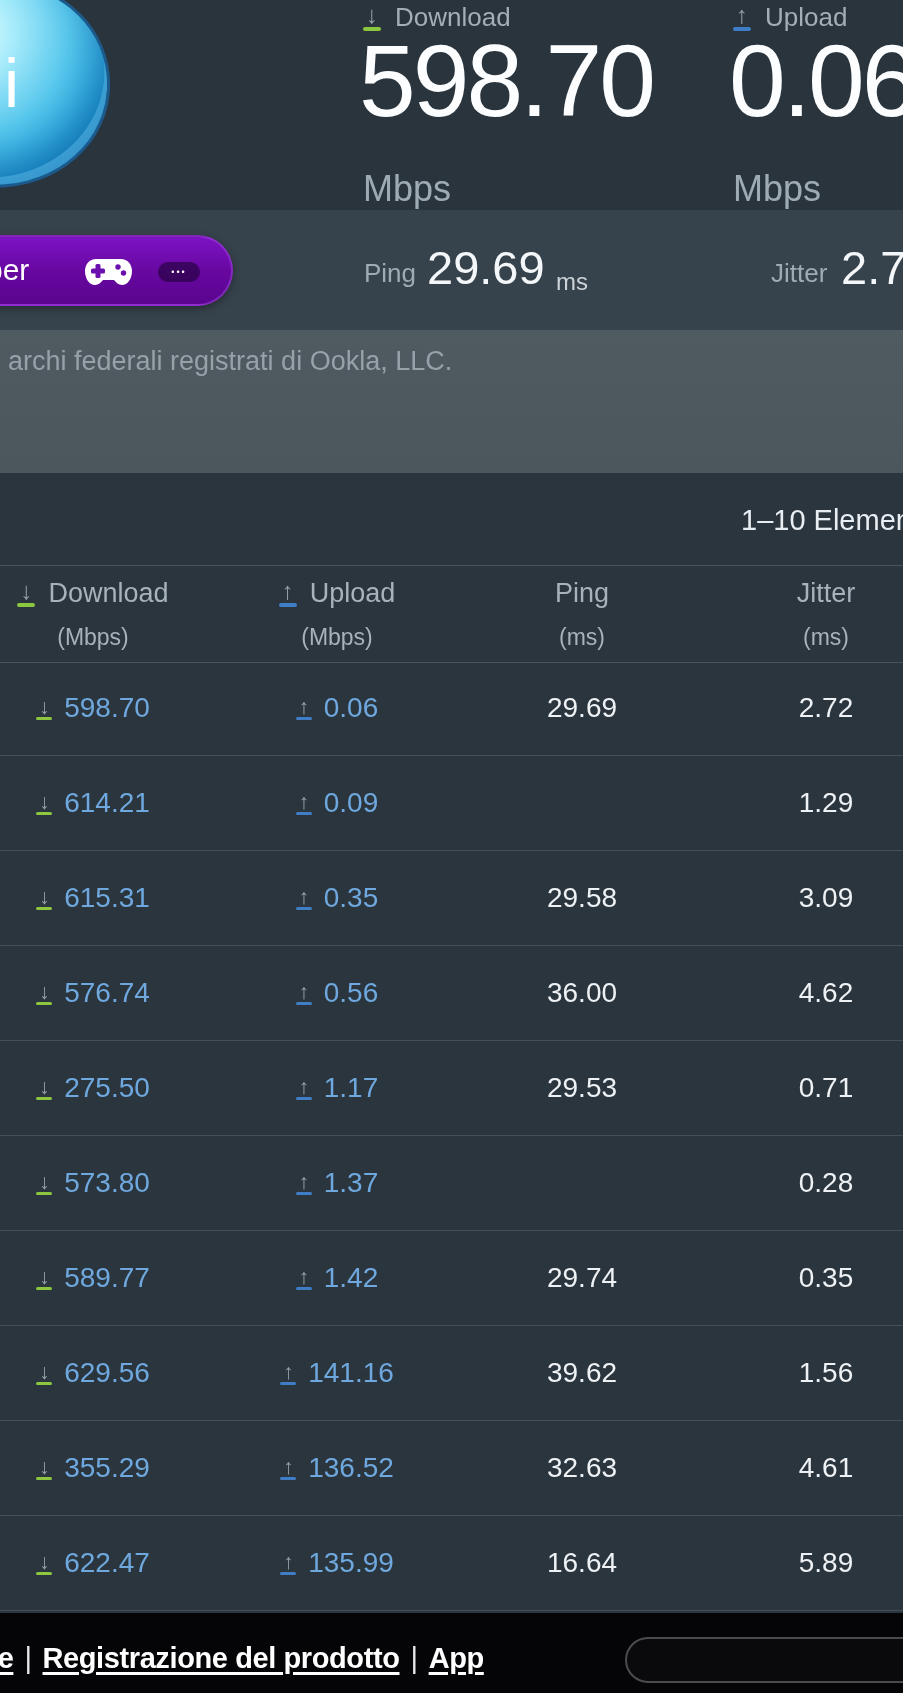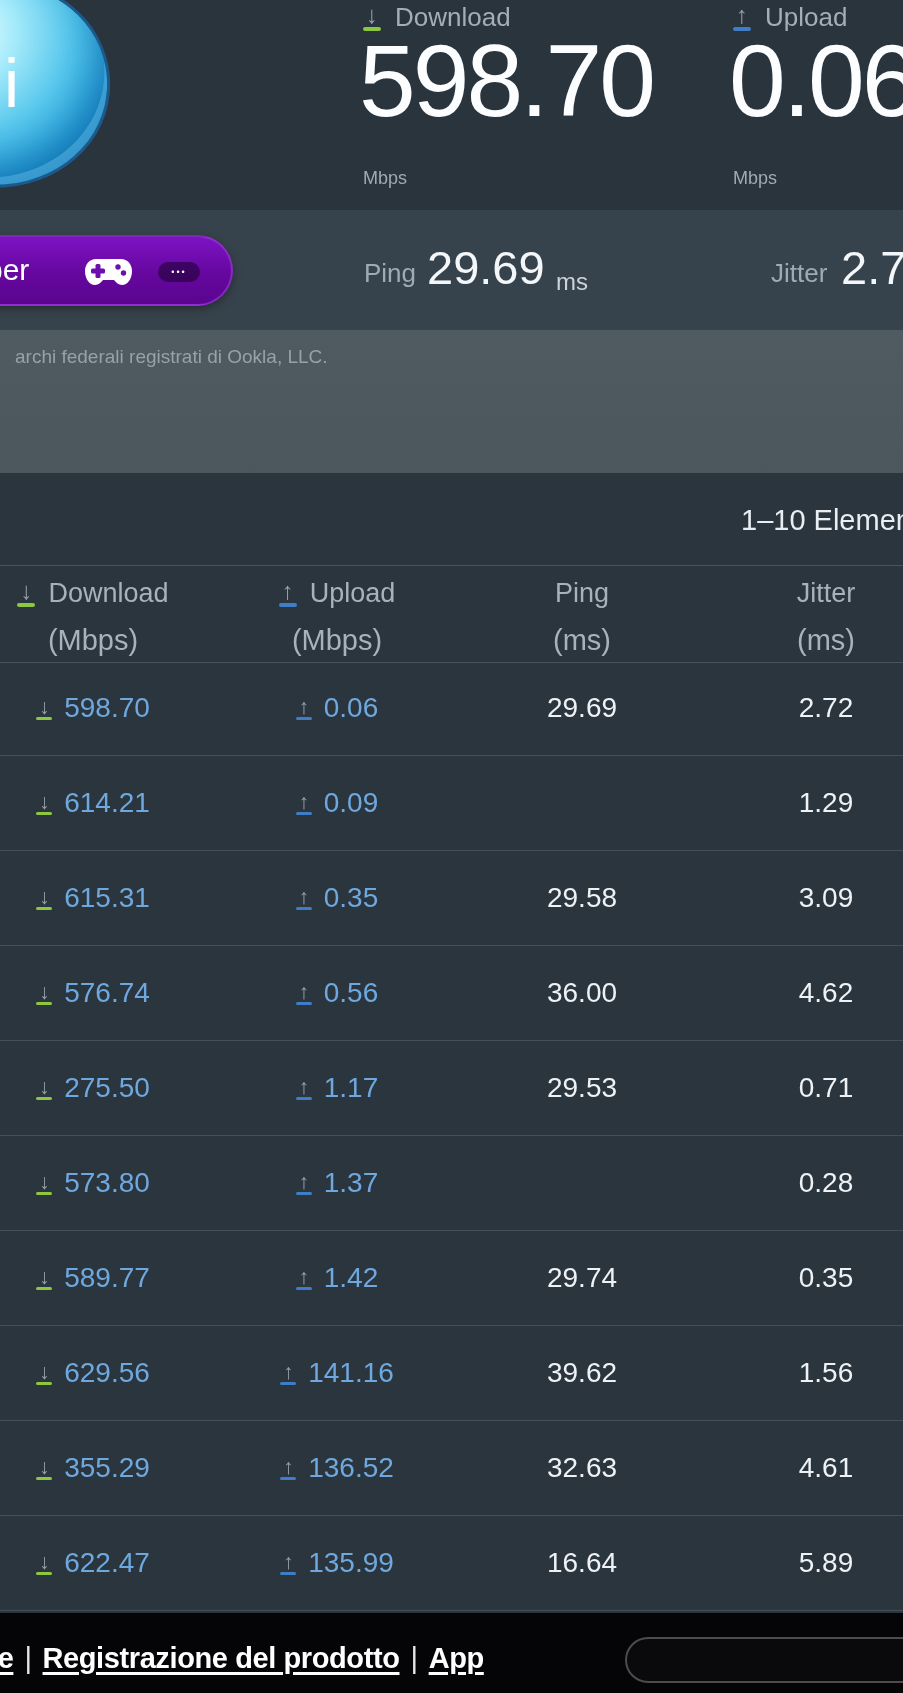--- a/index.html
+++ b/index.html
@@ -10,51 +10,51 @@
   }
   
   .sec-top{position:absolute;left:0;top:0;width:100%;height:210px;background:#2a343d;}
   .metric{position:absolute;top:0;width:300px;height:210px;}
   .metric.dl{left:363px;}
   .metric.ul{left:733px;}
   .m-label{position:absolute;top:2px;left:0;display:flex;align-items:center;gap:14px;
            color:#a3aeb6;font-size:26px;}
   .m-value{position:absolute;top:26px;left:-4px;font-size:102px;line-height:110px;
            font-weight:300;letter-spacing:-3px;color:#fbfdfe;white-space:nowrap;}
-  .m-unit{position:absolute;top:168px;left:0;font-size:18px;color:#9fabb4;}
+  .m-unit{position:absolute;top:168px;left:0;font-size:36px;color:#9fabb4;}
   
   .aric{display:inline-flex;flex-direction:column;align-items:center;}
   .aric .g{font-size:24px;line-height:22px;color:#96a1aa;}
   .aric .b{width:18px;height:4px;border-radius:2px;margin-top:1px;}
   .aric.small .g{font-size:21px;line-height:19px;}
   .aric.small .b{width:16px;height:3px;}
   .b.green{background:#8dc63f;}
   .b.blue{background:#3f7ec6;}
   
   .sec-ping{position:absolute;left:0;top:210px;width:100%;height:120px;background:#37434c;}
   .pb-label{position:absolute;top:48px;font-size:26px;color:#9fabb4;}
   .pb-value{position:absolute;top:30px;font-size:47px;line-height:56px;color:#f4f7f9;white-space:nowrap;}
   .pb-unit{position:absolute;top:58px;font-size:24px;color:#ccd3d8;}
   
   .sec-light{position:absolute;left:0;top:330px;width:100%;height:143px;
              background:linear-gradient(180deg,#505a61 0%,#4c565d 100%);}
-  .tm-text{position:absolute;left:15px;top:16px;font-size:19px;color:#96a1a8;white-space:nowrap;}
+  .tm-text{position:absolute;left:8px;top:16px;font-size:27px;color:#96a1a8;white-space:nowrap;}
   
   .sec-table{position:absolute;left:0;top:473px;width:100%;height:1140px;background:#2b353e;}
   .count-label{position:absolute;left:741px;top:31px;font-size:29px;color:#e9eef2;white-space:nowrap;}
   .thead{position:absolute;left:0;top:92px;width:100%;height:96px;
          border-top:1px solid #4a545d;border-bottom:1px solid #4a545d;}
   .ccol{position:absolute;top:0;height:100%;}
   .c1{left:3px;width:180px;}
   .c2{left:247px;width:180px;}
   .c3{left:492px;width:180px;}
   .c4{left:736px;width:180px;}
   .hline1{position:absolute;top:10px;left:0;width:100%;height:34px;display:flex;
           justify-content:center;align-items:center;gap:13px;color:#a7b2bb;font-size:27px;}
-  .hline2{position:absolute;top:58px;left:0;width:100%;text-align:center;color:#a7b2bb;font-size:29px;}
+  .hline2{position:absolute;top:58px;left:0;width:100%;text-align:center;color:#a7b2bb;font-size:23px;}
   .rows{position:absolute;left:0;top:188px;width:100%;}
   .trow{position:relative;width:100%;height:95px;border-bottom:1px solid #454f59;box-sizing:border-box;}
   .cell{position:absolute;top:0;height:94px;display:flex;align-items:center;
         justify-content:center;gap:12px;font-size:28px;}
   .cell.linkish{color:#6fa8de;}
   .cell.plain{color:#eef2f5;}
   
   .sec-footer{position:absolute;left:0;top:1613px;width:100%;height:80px;background:#050507;}
   .flinks{position:absolute;left:-10px;top:29px;display:flex;align-items:center;gap:11px;
           font-size:29px;color:#fff;white-space:nowrap;letter-spacing:-0.4px;}

